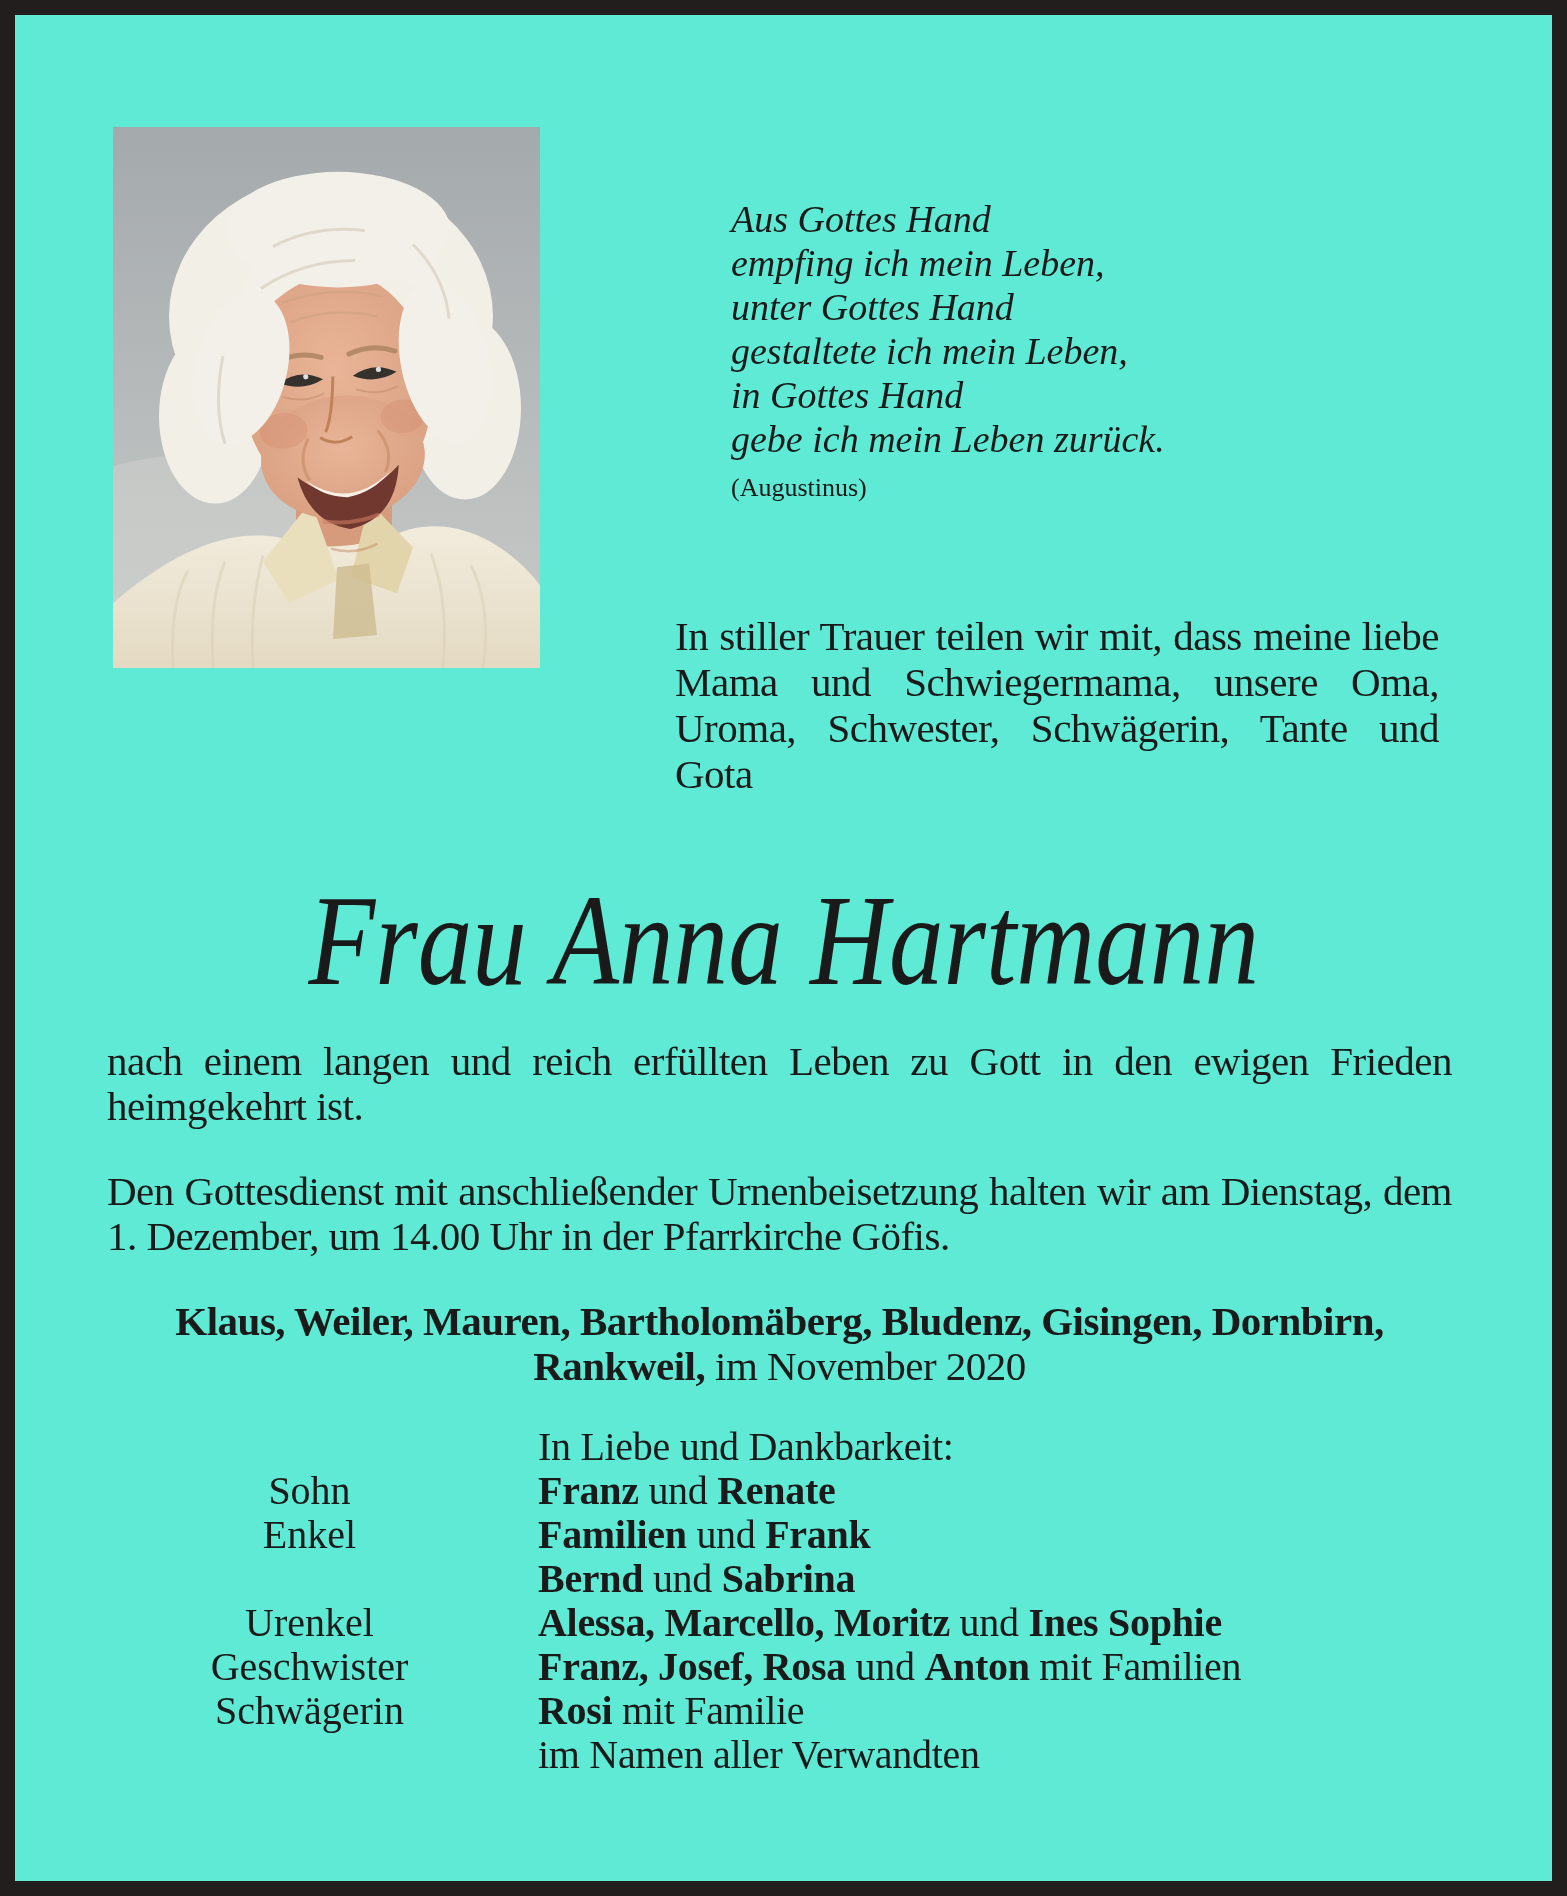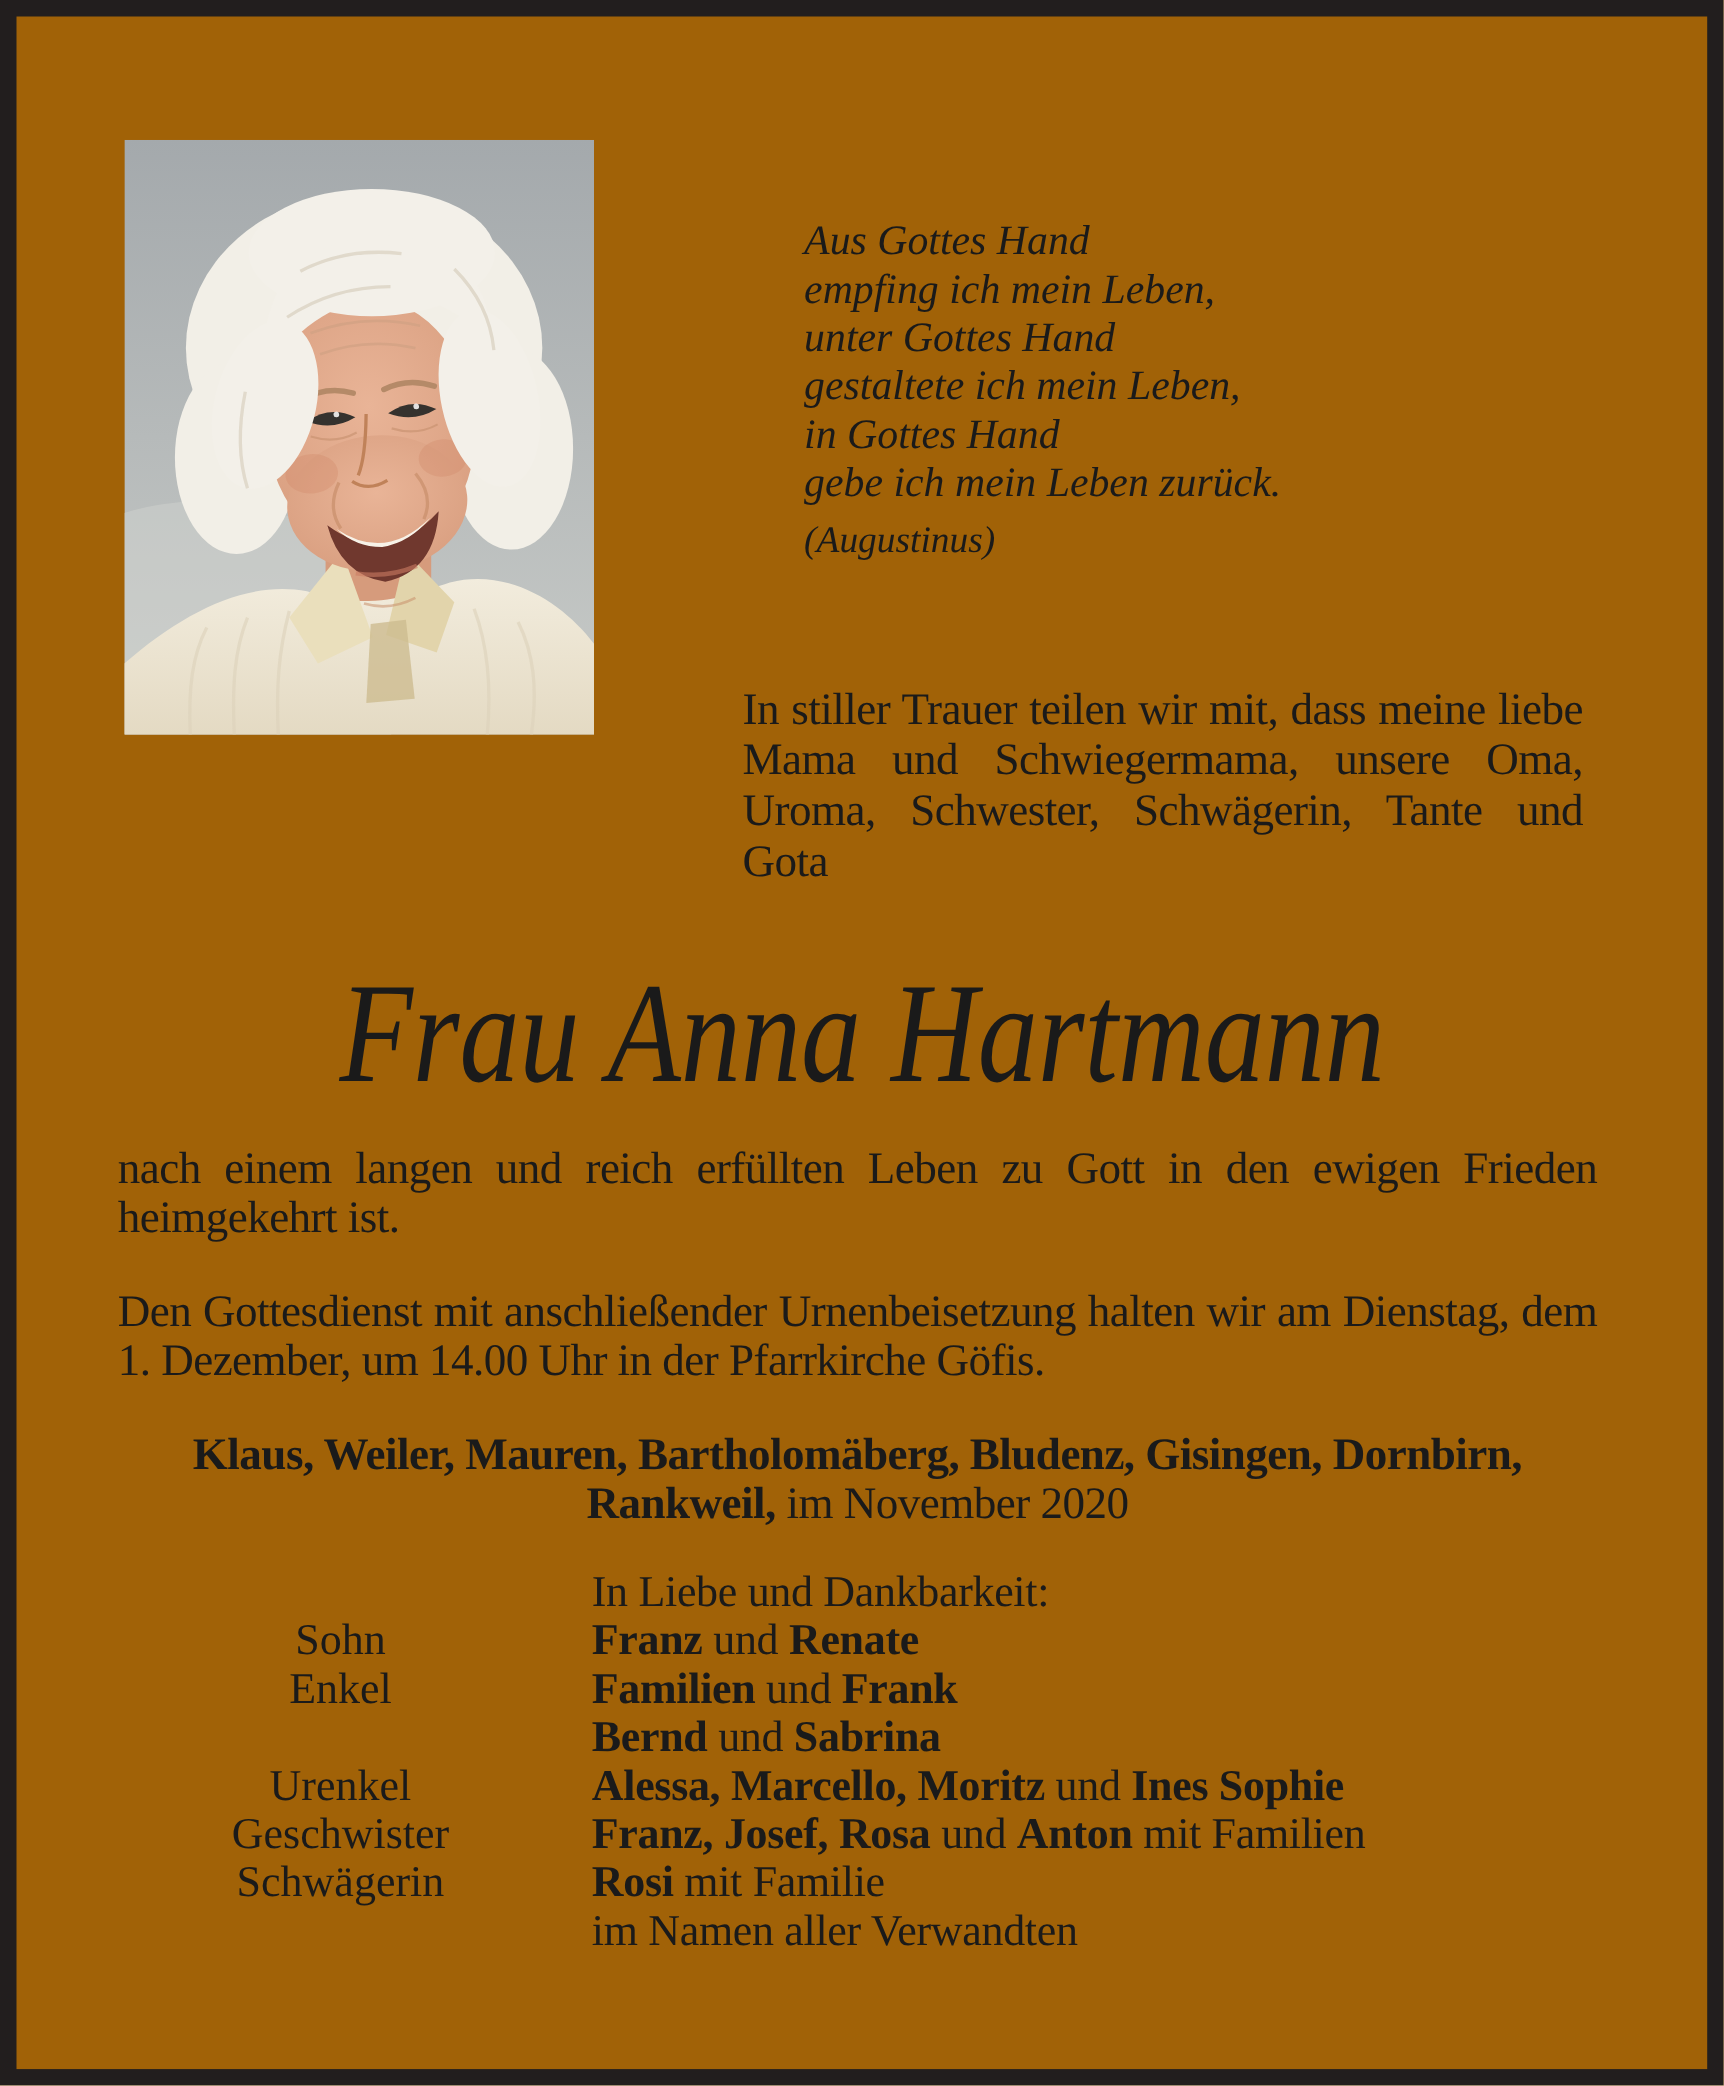--- a/index.html
+++ b/index.html
@@ -2,35 +2,35 @@
 <html lang="de"><head>
 <meta charset="utf-8">
 <title>Todesanzeige</title>
 <style>
   html,body{margin:0;padding:0;background:#ffffff;}
   .sheet{
     position:relative;
     width:1567px;height:1896px;
     box-sizing:border-box;
     border:15px solid #221e1e;
-    background:#a16207;
+    background:#5eead4;
     color:#1a1a1a;
     font-family:"Liberation Serif","DejaVu Serif",serif;
     overflow:hidden;
   }
   
   .top-section{position:relative;height:848px;}
   .photo{
     position:absolute;left:98px;top:112px;width:427px;height:541px;
     overflow:hidden;
   }
   .photo svg{display:block;width:100%;height:100%;}
   .right-col{position:absolute;left:660px;top:182px;width:764px;}
   .poem{padding-left:56px;font-style:italic;font-size:38px;line-height:44px;}
-  .poem-attribution{padding-left:56px;margin-top:12px;font-style:italic;font-size:34px;}
+  .poem-attribution{padding-left:56px;margin-top:12px;font-size:26px;}
   .intro{
     margin-top:110px;font-size:41px;line-height:46px;
     text-align:justify;letter-spacing:-0.5px;
   }
   
   .name-block{text-align:center;margin-top:12px;font-style:italic;}
   .deceased-name{
     display:inline-block;font-size:130px;line-height:1;
     transform:scaleX(0.84);transform-origin:center;
     white-space:nowrap;

